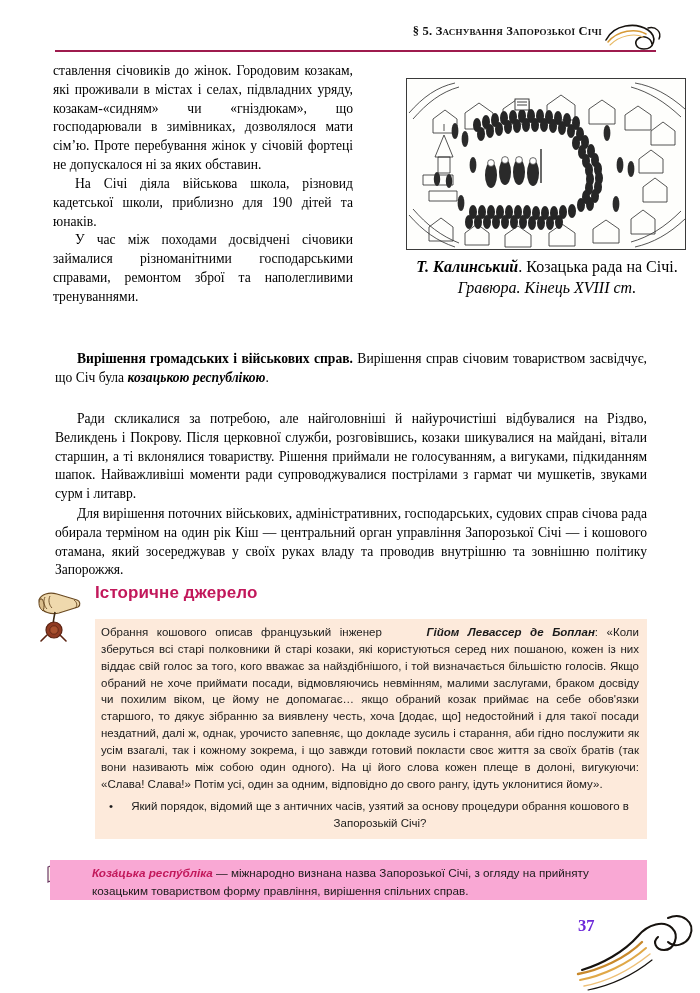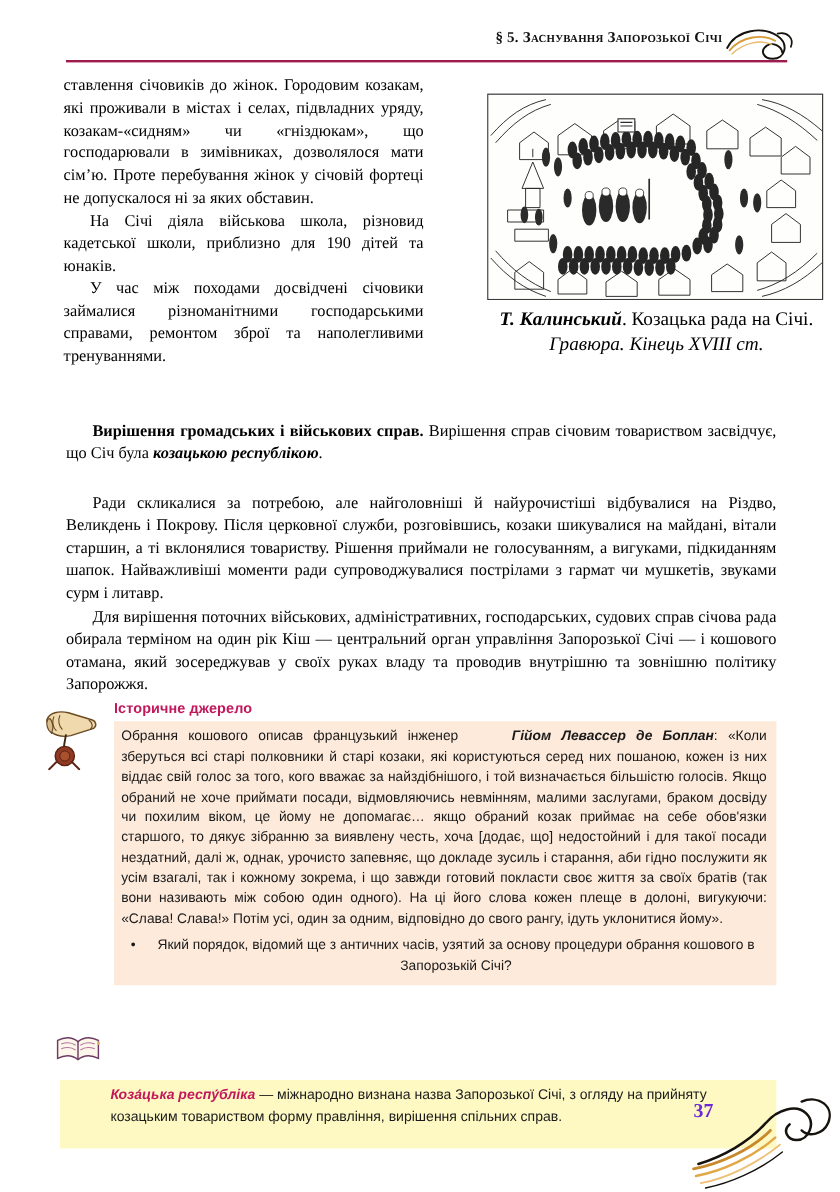--- a/index.html
+++ b/index.html
@@ -97,23 +97,23 @@
 
   
   .source{
     position:absolute;
     left:95px;top:583px;
     width:552px;
   }
   .source-head{
     font-family:"Liberation Sans", sans-serif;
     font-weight:bold;
-    font-size:12px;
+    font-size:17px;
     color:#c2185b;
-    margin-bottom:4px;
+    margin-bottom:16px;
     letter-spacing:.1px;
   }
   .source-body{
     background:#fdeadb;
     padding:5px 8px 7px 6px;
     font-family:"Liberation Sans", sans-serif;
     font-size:11.5px;
     line-height:1.465;
     text-align:justify;
     color:#1a1a1a;
@@ -135,24 +135,24 @@
 
   .scroll-icon{
     position:absolute;
     left:33px;top:586px;
     width:56px;height:56px;
   }
 
   
   .term{
     position:absolute;
-    left:50px;top:900px;
+    left:50px;top:860px;
     width:597px;
-    background:#fef9c3;
-    padding:4px 6px 18px 42px;
+    background:#f9a8d4;
+    padding:4px 6px 1px 42px;
     box-sizing:border-box;
     font-family:"Liberation Sans", sans-serif;
     font-size:11.7px;
     line-height:1.5;
     color:#1a1a1a;
   }
   .term .tname{
     color:#c2185b;
     font-weight:bold;
     font-style:italic;

